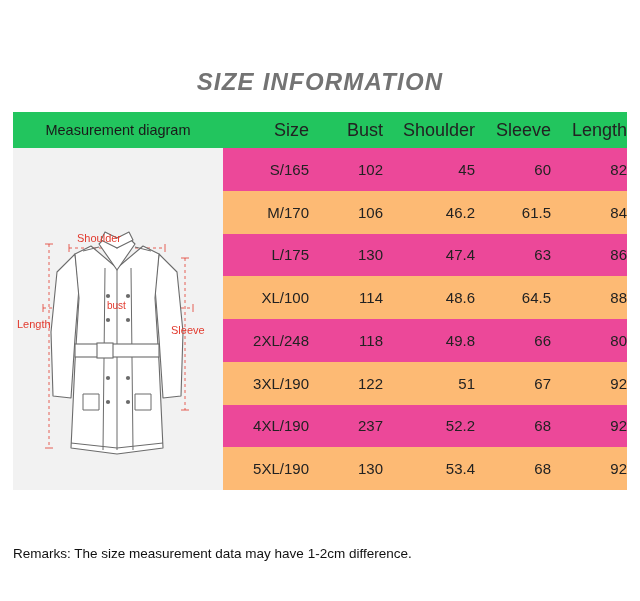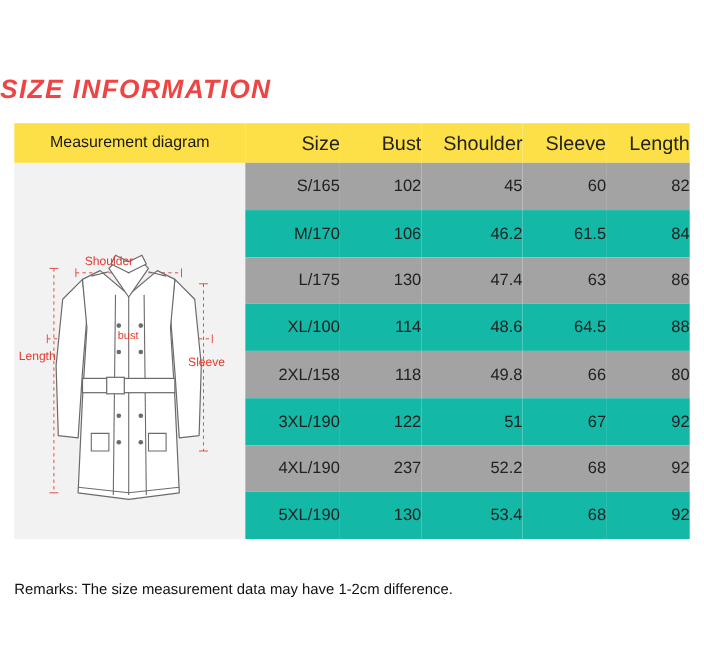--- a/index.html
+++ b/index.html
@@ -19,25 +19,26 @@
   .page {
     width: 640px;
     height: 601px;
     box-sizing: border-box;
     padding: 0;
     position: relative;
     background: #fff;
   }
 
   .title {
+    text-align: center;
     font-size: 24px;
     font-weight: bold;
     font-style: italic;
     letter-spacing: 1.2px;
-    color: #ef4444;
+    color: #737373;
     padding-top: 68px;
     margin: 0 0 16px 0;
   }
 
   .table-wrap {
     width: 614px;
     margin: 0 auto;
     position: relative;
   }
 
@@ -53,31 +54,31 @@
     text-align: right;
     font-size: 15px;
     color: #222;
     height: 38px;
     padding: 0;
   }
 
   table.size-table thead th {
     font-size: 18px;
     font-weight: normal;
-    background: #fde047;
+    background: #22c55e;
     height: 36px;
   }
 
   table.size-table thead th.diagram-head {
     font-size: 14.5px;
     text-align: center;
   }
 
-  .row-odd td { background: #a3a3a3; }
-  .row-even td { background: #14b8a6; }
+  .row-odd td { background: #ec4899; }
+  .row-even td { background: #fdba74; }
 
   
   col.c-diagram { width: 210px; }
   col.c-size    { width: 86px; }
   col.c-bust    { width: 74px; }
   col.c-shoulder{ width: 92px; }
   col.c-sleeve  { width: 76px; }
   col.c-length  { width: 76px; }
 
   
@@ -105,21 +106,21 @@
     white-space: nowrap;
   }
   .lbl-shoulder { left: 64px; top: 84px; }
   .lbl-bust     { left: 94px; top: 152px; font-size: 10px;}
   .lbl-length   { left: 4px;  top: 170px; }
   .lbl-sleeve   { left: 158px; top: 176px; }
 
   .remarks {
     position: absolute;
     left: 13px;
-    top: 528px;
+    top: 546px;
     font-size: 13.5px;
     color: #111;
   }
 
   .header-row th.diagram-head {
     color: #1a1a1a;
   }
 </style>
 </head>
 <body>
@@ -249,21 +250,21 @@
           <td>86</td>
         </tr>
         <tr class="row-even">
           <td>XL/100</td>
           <td>114</td>
           <td>48.6</td>
           <td>64.5</td>
           <td>88</td>
         </tr>
         <tr class="row-odd">
-          <td>2XL/158</td>
+          <td>2XL/248</td>
           <td>118</td>
           <td>49.8</td>
           <td>66</td>
           <td>80</td>
         </tr>
         <tr class="row-even">
           <td>3XL/190</td>
           <td>122</td>
           <td>51</td>
           <td>67</td>

